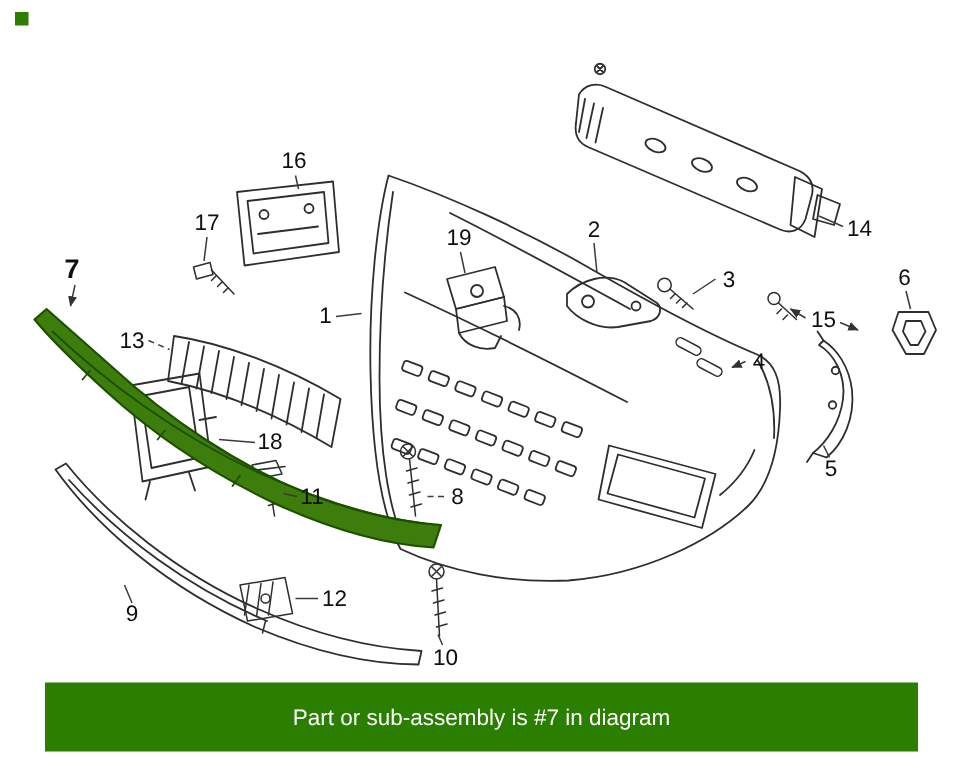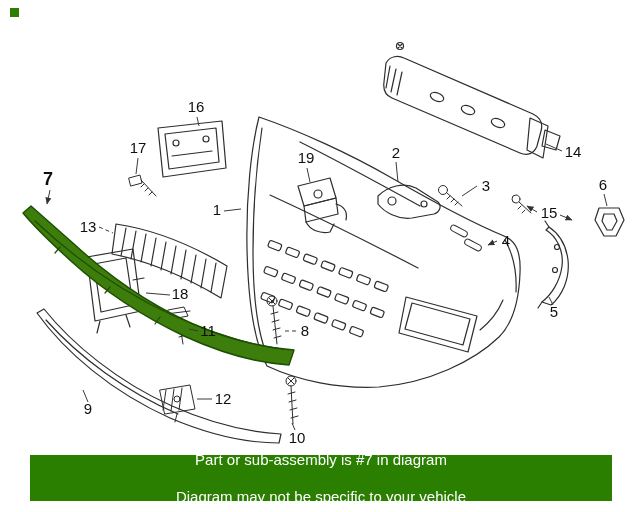--- a/index.html
+++ b/index.html
@@ -236,15 +236,14 @@
       <text class="callout" x="549" y="218">15</text>
       <text class="callout" x="196" y="112">16</text>
       <text class="callout" x="138" y="153">17</text>
       <text class="callout" x="180" y="299">18</text>
       <text class="callout" x="306" y="163">19</text>
     </g>
   </svg>
 
   <div class="banner" style="background-color: rgb(42, 126, 0);">
     <div style="color: rgb(255, 255, 255);">Part or sub-assembly is #7 in diagram</div>
-    <div style="color: rgb(255, 255, 255);">Diagram may not be specific to your vehicle</div>
   </div>
 </div>
 
 </body></html>

